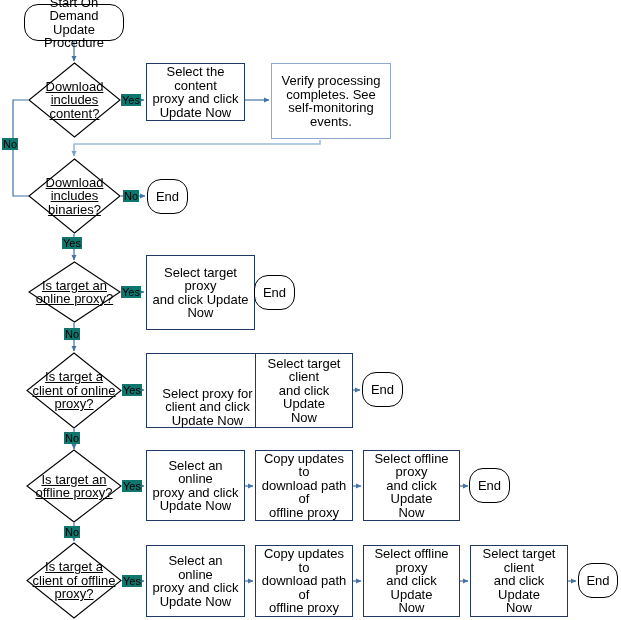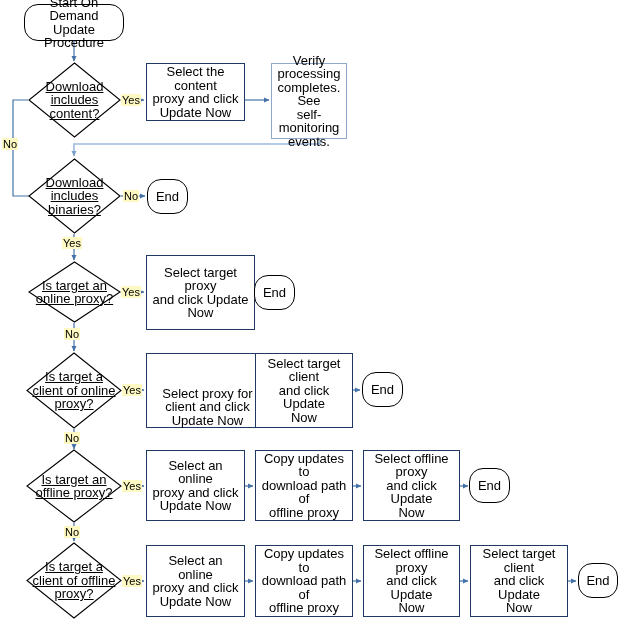--- a/index.html
+++ b/index.html
@@ -68,21 +68,21 @@
     position: relative;
     z-index: 2;
     padding: 0 2px;
     text-decoration: underline;
   }
   .edge-label {
     position: absolute;
     font-size: 11px;
     line-height: 12px;
     color: #000000;
-    background: #fef9c3;
+    background: #0f766e;
     padding: 0 1px;
     z-index: 4;
     white-space: nowrap;
   }
 </style>
 </head>
 <body>
 
 <div id="canvas">
 
@@ -160,21 +160,21 @@
 includes
 content?</span>
   </div>
 
   <div class="node process" style="left:146px; top:63px; width:99px; height:58px;">
     <span class="txt">Select the content
 proxy and click
 Update Now</span>
   </div>
 
-  <div class="node process light" style="left:271px; top:63px; width:76px; height:76px;">
+  <div class="node process light" style="left:271px; top:63px; width:120px; height:76px;">
     <span class="txt">Verify processing
 completes. See
 self-monitoring
 events.</span>
   </div>
 
   <div class="node decision" style="left:28px; top:158px; width:93px; height:76px;">
     <svg class="dia" viewBox="0 0 93 76" preserveAspectRatio="none">
       <polygon points="46.5,1 92,38 46.5,75 1,38" fill="#ffffff" stroke="#000000" stroke-width="1.1"></polygon>
     </svg>

